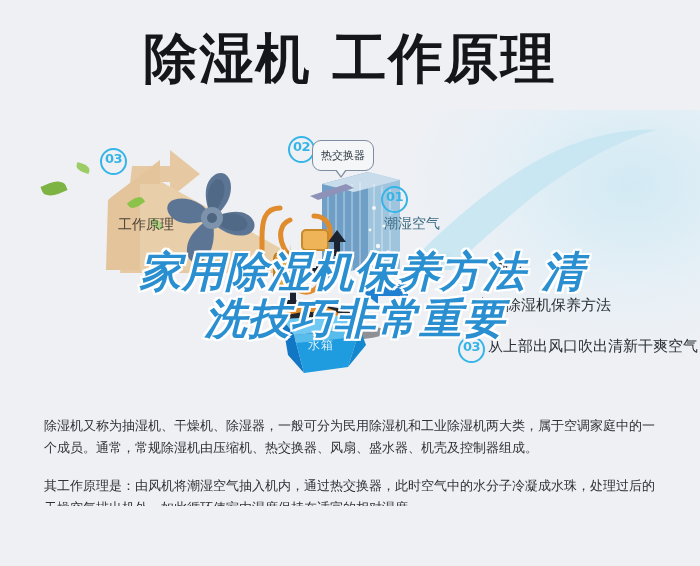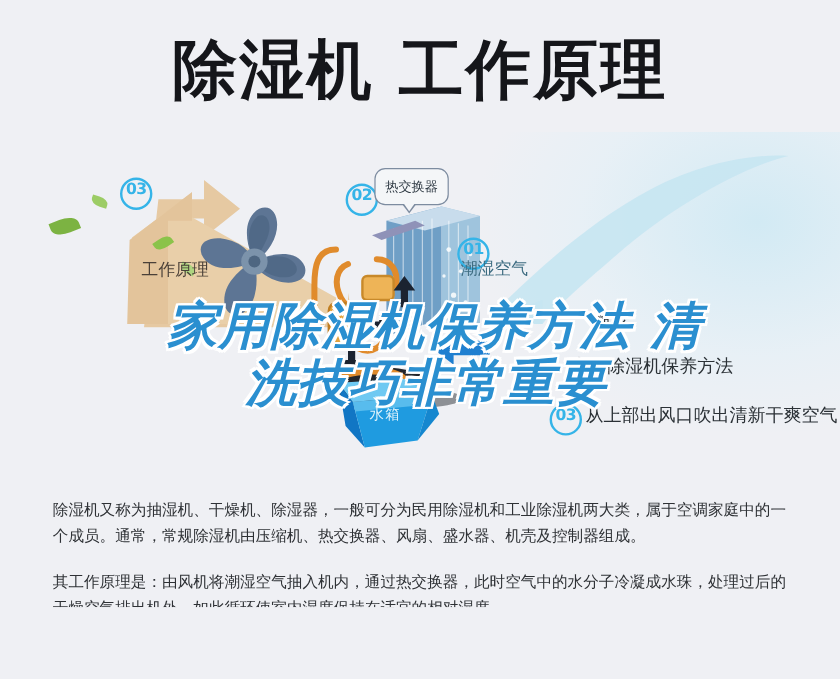--- a/index.html
+++ b/index.html
@@ -95,22 +95,22 @@
     text-align: center;
     letter-spacing: -.5px;
   }
   .badge.hollow {
     background: transparent;
     border: 2.5px solid #35b4e8;
     color: #35b4e8;
     line-height: 18px;
   }
   .badge-03a { left: 100px; top: 28px; }
-  .badge-02  { left: 288px; top: 33px; }
-  .badge-01  { left: 381px; top: 66px; margin-top: 12px; }
+  .badge-02  { left: 288px; top: 16px; }
+  .badge-01  { left: 381px; top: 66px; }
 
   .illus-label {
     position: absolute;
     font-size: 13px;
     color: #3b4246;
     white-space: nowrap;
     font-family: "DejaVu Sans", "Liberation Sans", sans-serif;
   }
   .label-dry  { left: 118px; top: 96px; font-size: 14px; color: #4a4038; }
   .label-wet  { left: 384px; top: 95px; font-size: 14px; color: #3c6b80; }

